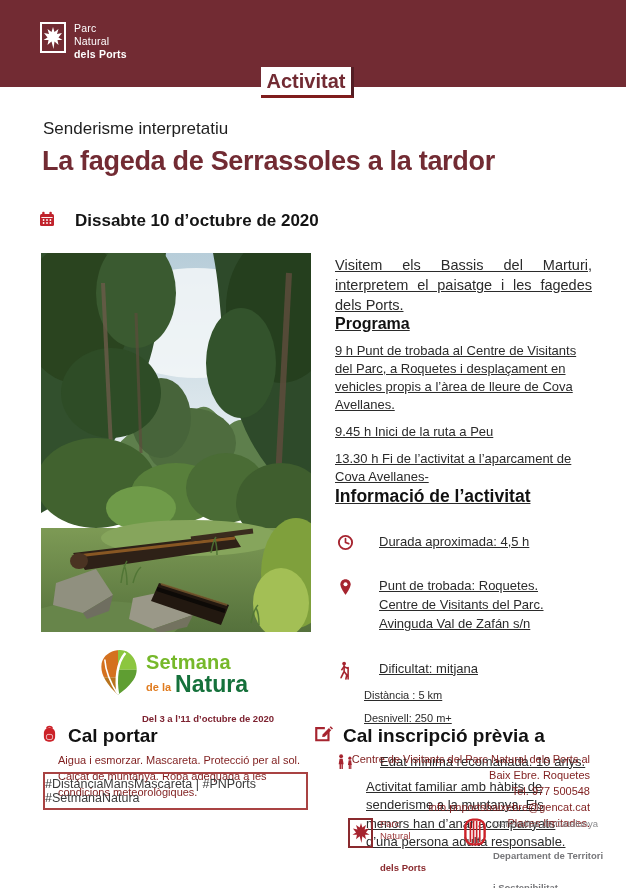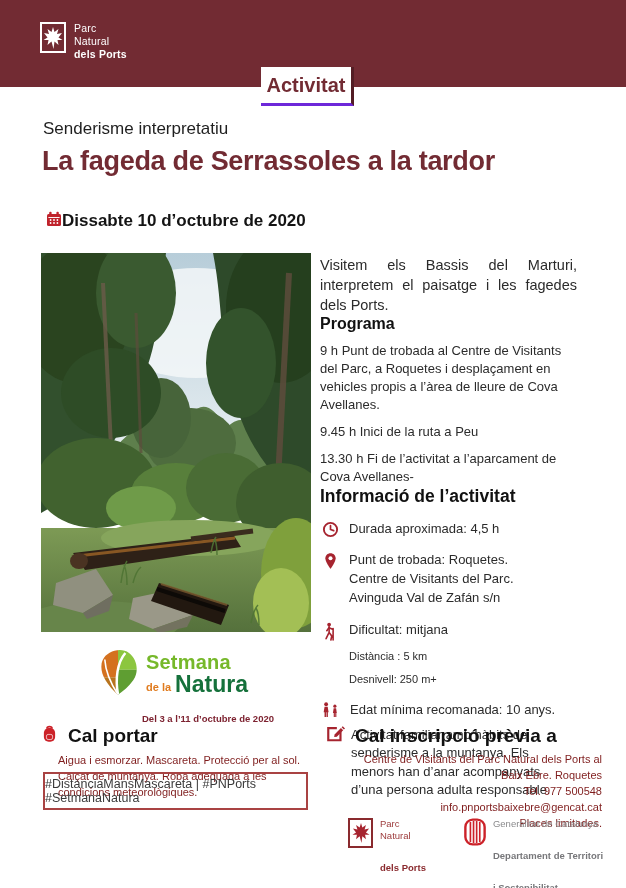--- a/index.html
+++ b/index.html
@@ -7,61 +7,61 @@
   body { font-family:"Liberation Sans", sans-serif; color:#2b2b2b; }
   #page { position:relative; width:626px; height:888px; background:#ffffff; overflow:hidden; margin:0 auto; }
   .abs { position:absolute; }
 
   
   .header-bar { left:0; top:0; width:626px; height:87px; background:#722b33; }
   .header-logo { left:40px; top:22px; display:flex; align-items:flex-start; gap:8px; }
   .header-logo .leaf-box { width:26px; height:31px; border:2px solid #ffffff; display:flex; align-items:center; justify-content:center; }
   .header-logo .txt { color:#ffffff; font-size:10.5px; line-height:1.22; letter-spacing:.2px; }
   .header-logo .txt .b { font-weight:bold; }
-  .badge { left:261px; top:67px; width:93px; height:39px; background:#ffffff;
-           border-right:3px solid #531d24; border-bottom:3px solid #6d28d9;
+  .badge { left:261px; top:67px; width:93px; height:31px; background:#ffffff;
+           border-right:3px solid #531d24; border-bottom:3px solid #7f1d1d;
            display:flex; align-items:center; justify-content:center;
            color:#722b33; font-size:20px; font-weight:bold; z-index:3; }
 
   
   .kicker { left:43px; top:119px; font-size:17px; color:#1f1f1f; }
   .main-title { left:42px; top:146px; font-size:27px; font-weight:bold; color:#722b33; letter-spacing:-0.3px; }
-  .date-row { left:46px; top:211px; display:flex; align-items:center; gap:0; }
+  .date-row { left:39px; top:211px; display:flex; align-items:center; gap:20px; }
   .date-row .date-txt { font-size:17px; font-weight:bold; color:#141414; }
 
   
   .photo { left:41px; top:253px; width:270px; height:379px; }
   .photo svg { display:block; }
 
   
   .setmana { left:96px; top:646px; width:170px; }
   .setmana-row { display:flex; align-items:center; gap:6px; }
   .setmana-words { line-height:1; }
   .setmana-w1 { font-size:20px; color:#76b82a; font-weight:bold; letter-spacing:.2px; }
   .setmana-sub { display:flex; align-items:flex-end; gap:4px; margin-top:1px; }
   .setmana-w2 { font-size:11px; color:#e07b1e; font-weight:bold; padding-bottom:3px; }
   .setmana-w3 { font-size:23px; color:#15713b; font-weight:bold; }
   .setmana-dates { margin-top:11px; margin-left:46px; font-size:9.5px; font-weight:bold; color:#7d2230; white-space:nowrap; }
 
   
-  .right-col { left:320px; top:255px; width:257px; }
+  .right-col { left:335px; top:255px; width:257px;text-decoration:underline; }
   .intro { font-size:14.5px; line-height:1.38; text-align:justify; color:#2b2b2b; }
   .prog-h { font-size:16px; font-weight:bold; color:#111; }
   .prog-item { margin-top:9px; font-size:13px; line-height:1.38; color:#2b2b2b; }
   .info-h { font-size:17.5px; font-weight:bold; color:#111; }
-  .info-item { display:flex; gap:9px; margin-top:13px; }
+  .info-item { display:flex; gap:24px; margin-top:26px; }
   .info-item .ico { flex:0 0 20px; display:flex; justify-content:center; padding-top:1px; }
   .info-item .itxt { font-size:13px; line-height:1.45; color:#2b2b2b; }
   .info-line { font-size:11px; line-height:1.45; color:#2b2b2b; }
   .indent { margin-left:29px; margin-top:7px; }
   .note { margin-left:31px; margin-top:6px; font-size:13px; line-height:1.42; color:#2b2b2b; width:222px; }
 
   
   .cal-portar { left:41px; top:724px; width:278px; }
-  .inscripcio { left:326px; top:724px; width:276px; }
+  .inscripcio { left:314px; top:724px; width:276px; }
   .sec-head { display:flex; align-items:center; gap:10px; }
   .sec-head h3 { font-size:19px; font-weight:bold; color:#111; }
   .sec-body { margin-left:17px; margin-top:5px; font-size:11px; line-height:1.45; color:#7f1d1d; }
   .sec-body div { margin:0;text-align:right; }
 
   
   .hashtag-box { left:43px; top:772px; width:265px; height:38px; border:2px solid #a94343;
                  display:flex; align-items:center; justify-content:center;
                  font-size:12.5px; color:#3a3a3a; }
 

